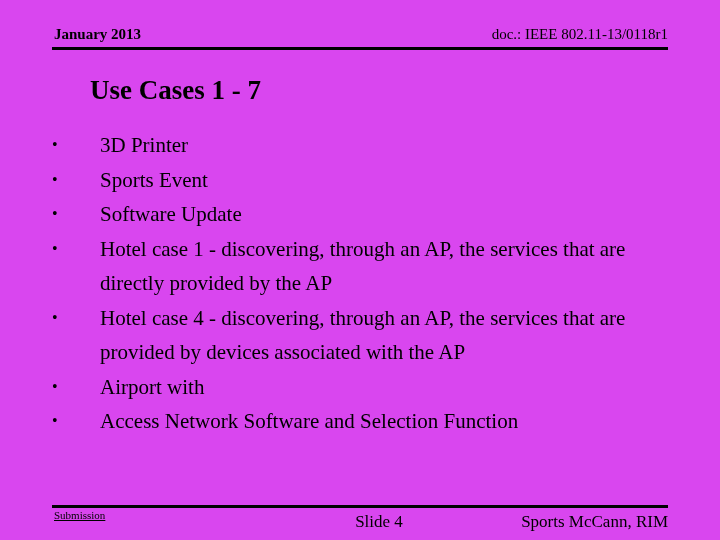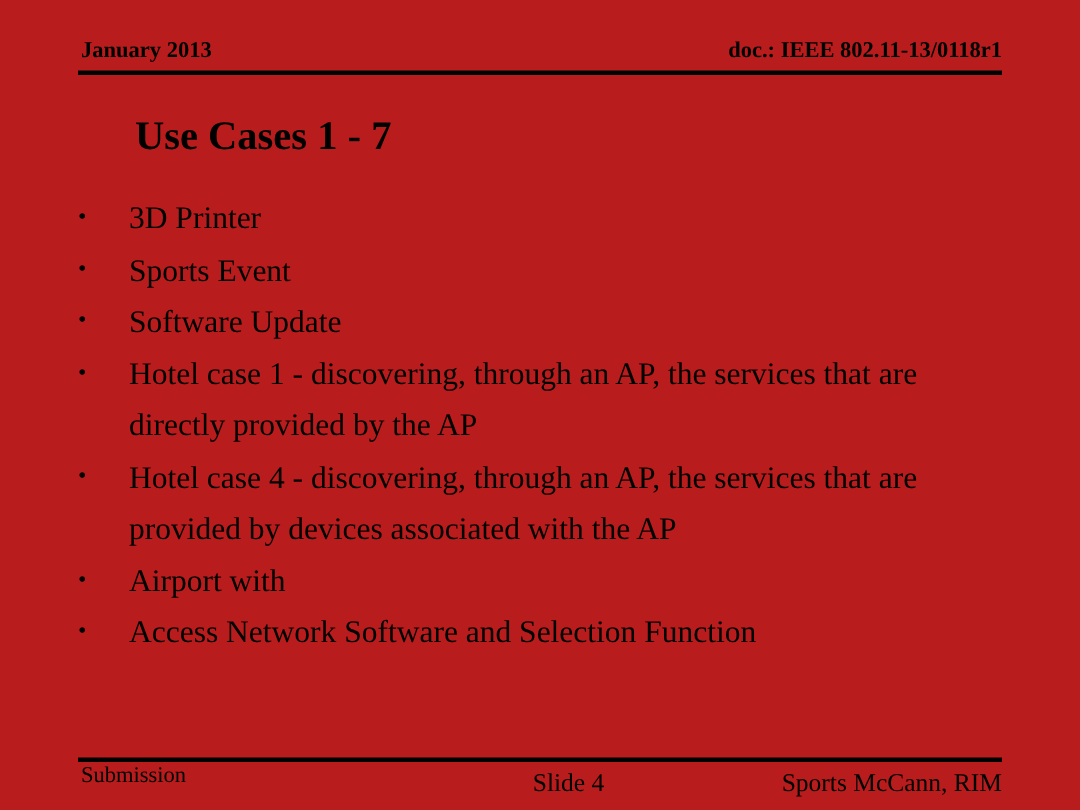--- a/index.html
+++ b/index.html
@@ -12,21 +12,21 @@
     height: 540px;
     overflow: hidden;
     font-family: "Liberation Serif", "DejaVu Serif", serif;
     color: #000000;
     -webkit-font-smoothing: none;
   }
   .slide {
     position: relative;
     width: 720px;
     height: 540px;
-    background: #b91c1c;
+    background: #d946ef;
   }
 
   
   .header {
     position: absolute;
     left: 52px;
     top: 26px;
     width: 616px;
     height: 24px;
   }
@@ -37,21 +37,21 @@
     font-size: 15px;
     font-weight: bold;
     letter-spacing: 0px;
     white-space: nowrap;
   }
   .header-doc {
     position: absolute;
     right: 0px;
     top: 0;
     font-size: 15px;
-    font-weight: bold;
+    font-weight: normal;
     white-space: nowrap;
   }
   .header-rule {
     position: absolute;
     left: 52px;
     top: 47px;
     width: 616px;
     height: 0;
     border-top: 3px solid #000000;
   }
@@ -89,20 +89,21 @@
     position: absolute;
     left: 8px;
     top: 0;
     width: 16px;
     text-align: left;
     font-size: 16px;
     line-height: 34.5px;
   }
   .body-list li .bullet-text {
     display: block;
+    margin-left: 14px;
   }
 
   
   .footer-rule {
     position: absolute;
     left: 52px;
     top: 505px;
     width: 616px;
     height: 0;
     border-top: 3px solid #000000;
@@ -111,22 +112,23 @@
     position: absolute;
     left: 52px;
     top: 508px;
     width: 616px;
     height: 30px;
   }
   .footer-submission {
     position: absolute;
     left: 2px;
     top: 1px;
-    font-size: 15px;
+    font-size: 11px;
     white-space: nowrap;
+    text-decoration: underline;
   }
   .footer-slide {
     position: absolute;
     left: 4px;
     right: 0;
     top: 4px;
     text-align: center;
     font-size: 17px;
     white-space: nowrap;
     margin-left: 34px;

